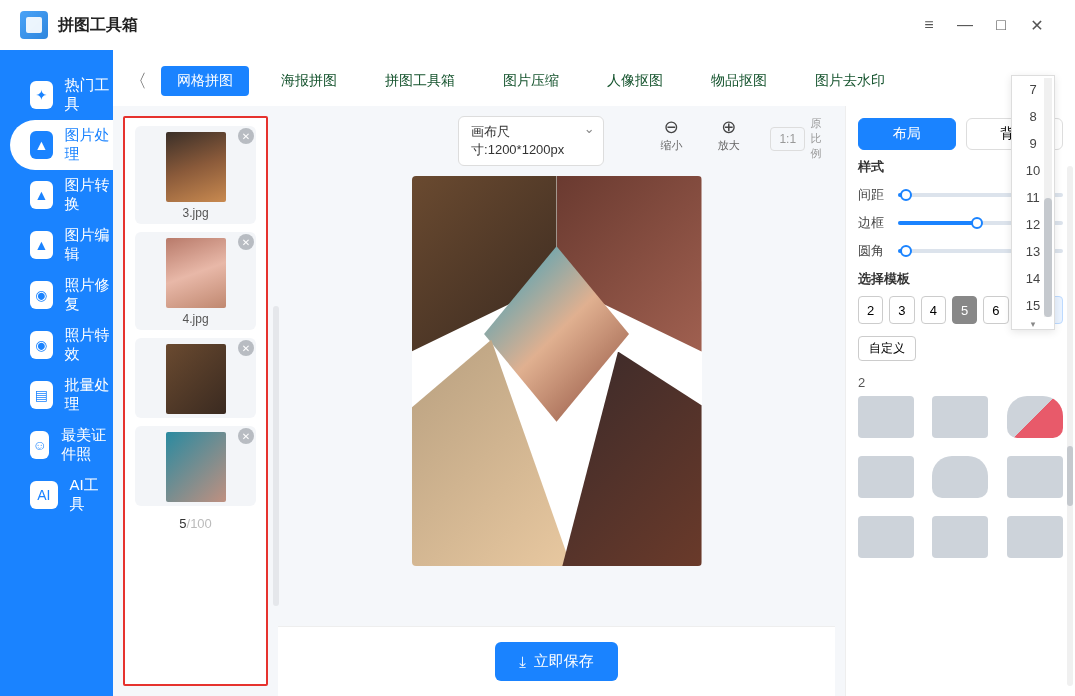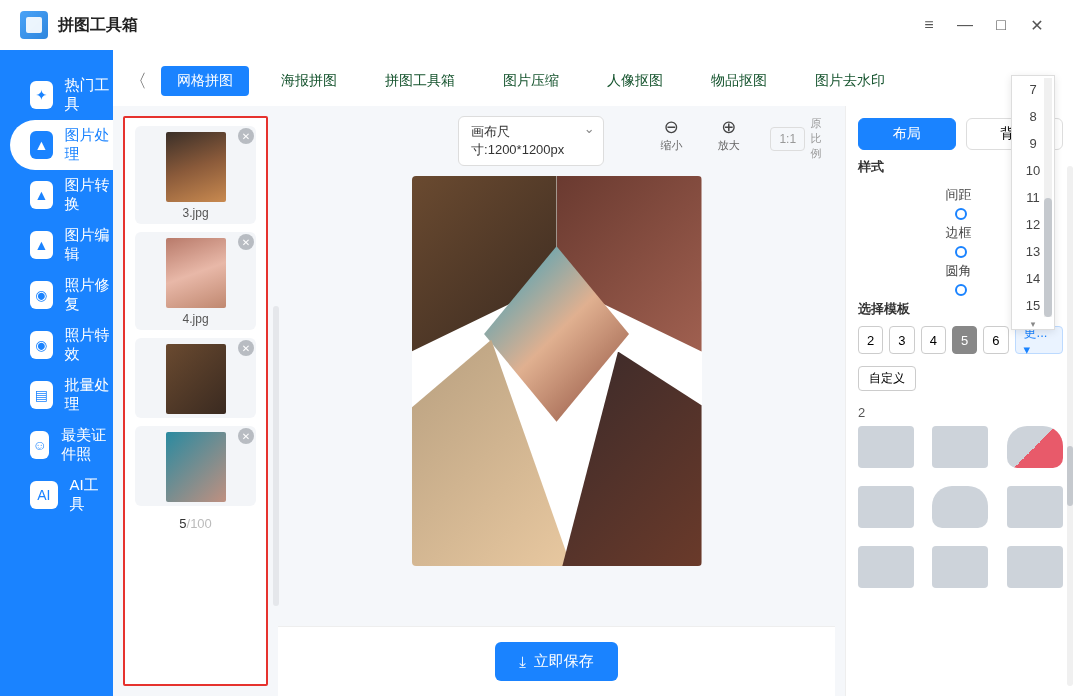--- a/index.html
+++ b/index.html
@@ -65,21 +65,21 @@
 .savebar { display: flex; justify-content: center; align-items: center; height: 70px; border-top: 1px solid #eee; background: #fff; }
 .save-btn { background: #1a83ff; color: #fff; padding: 10px 24px; border-radius: 6px; font-size: 15px; display: flex; align-items: center; gap: 8px; cursor: pointer; }
 
 
 .right { width: 230px; background: #fff; border-left: 1px solid #eee; padding: 12px 12px; position: relative; }
 .right-tabs { display: flex; gap: 10px; }
 .rtab { flex: 1; text-align: center; padding: 6px 0; border-radius: 6px; font-size: 14px; cursor: pointer; border: 1px solid #ddd; }
 .rtab.active { background: #1a83ff; color: #fff; border-color: #1a83ff; }
 
 .section-title { font-size: 13px; font-weight: bold; color: #333; margin: 8px 0; }
-.slider-row { display: flex; align-items: center; margin: 10px 0; gap: 10px; font-size: 13px; color: #444; flex-direction: column; }
+.slider-row { display: flex; align-items: center; margin: 10px 0; gap: 10px; font-size: 13px; color: #444; }
 .slider-label { width: 30px; }
 .slider-track { flex: 1; height: 4px; background: #dce3ec; border-radius: 2px; position: relative; }
 .slider-fill { position: absolute; height: 100%; background: #1a83ff; border-radius: 2px; }
 .slider-thumb { position: absolute; top: 50%; width: 12px; height: 12px; border: 2px solid #1a83ff; background: #fff; border-radius: 50%; transform: translate(-50%, -50%); }
 
 .count-row { display: flex; gap: 6px; margin: 8px 0; }
 .count-btn { width: 28px; height: 28px; border: 1px solid #ccc; border-radius: 4px; display: flex; align-items: center; justify-content: center; font-size: 13px; cursor: pointer; }
 .count-btn.more { width: auto; padding: 0 8px; background: #eaf3ff; color: #1a83ff; border-color: #bcdaff; }
 .count-btn.active { background: #888; color: #fff; border-color: #888; }
 .custom-btn { border: 1px solid #ccc; border-radius: 4px; padding: 3px 10px; font-size: 12px; cursor: pointer; display: inline-block; margin: 4px 0 8px; }

